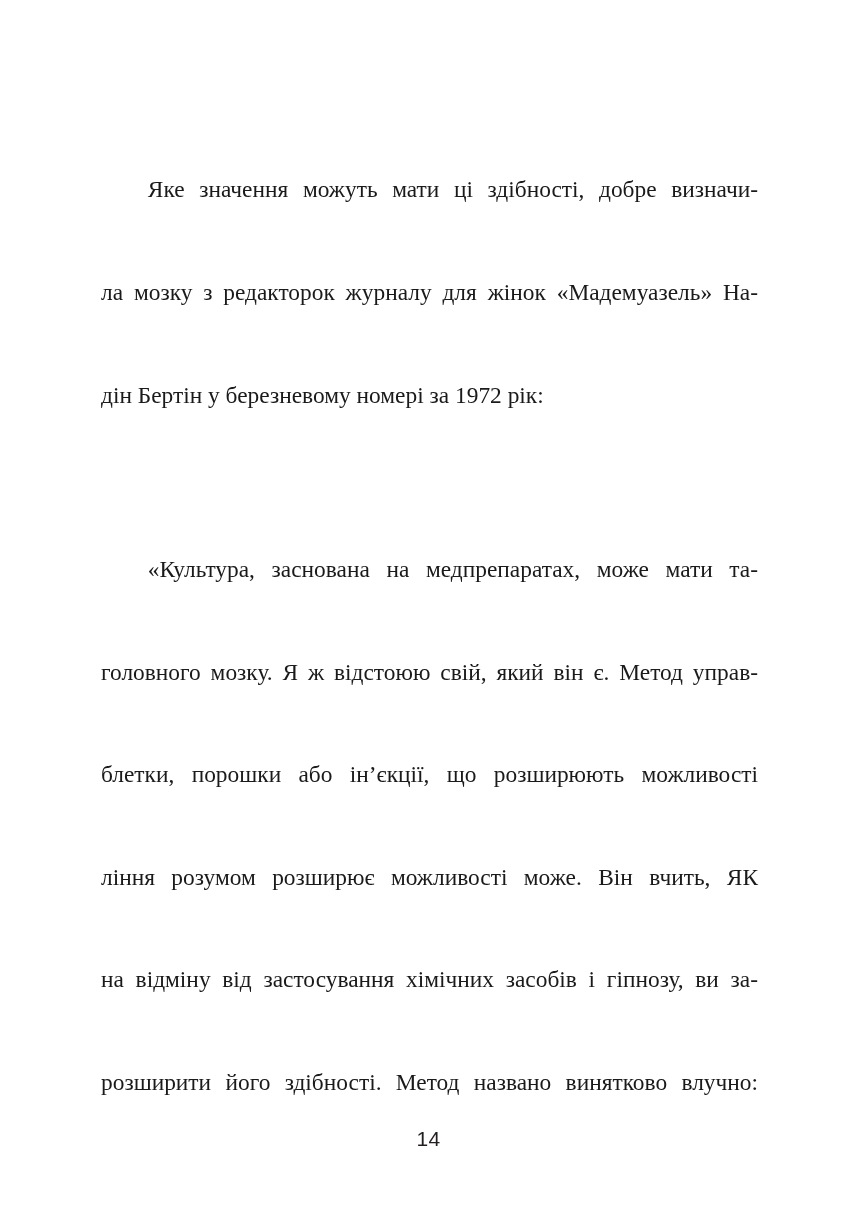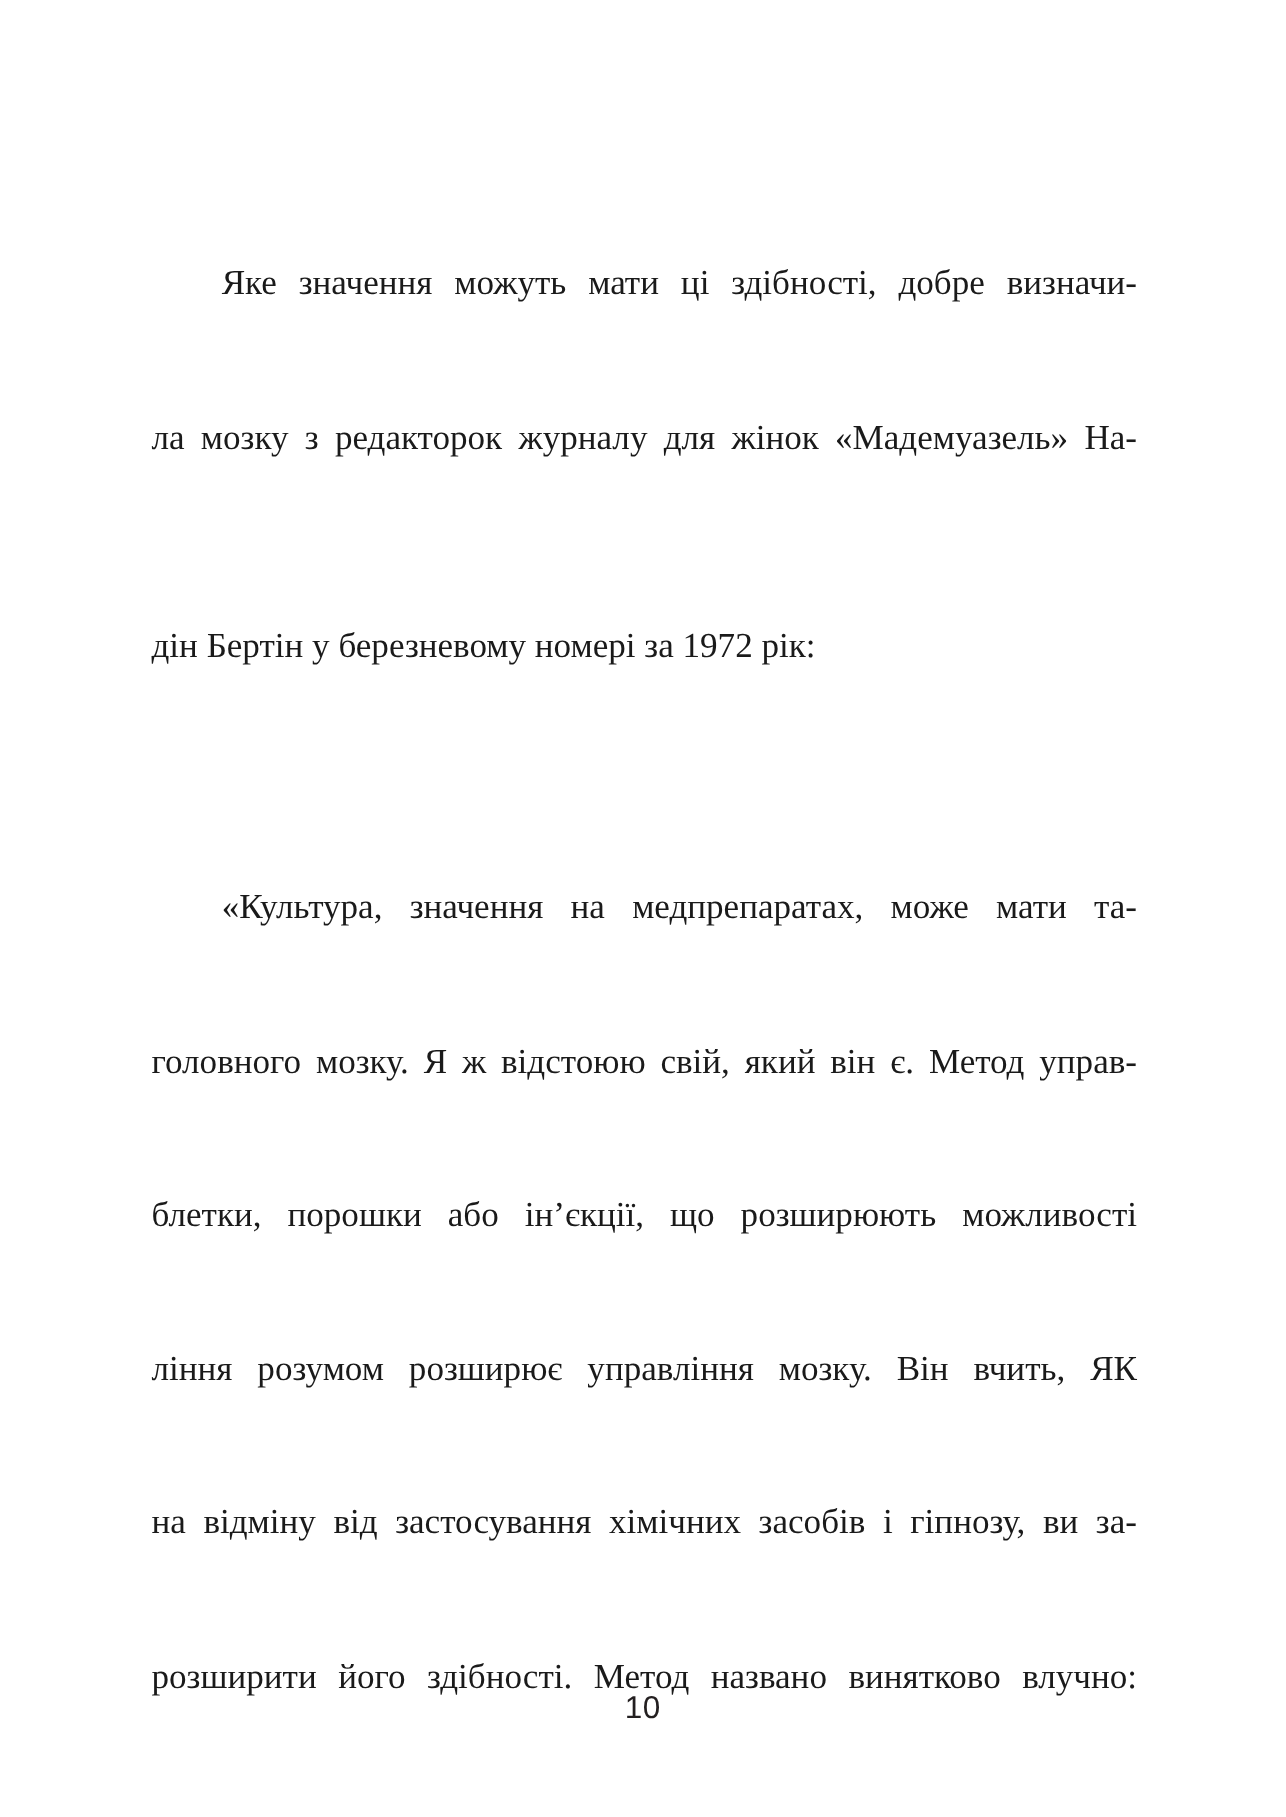--- a/index.html
+++ b/index.html
@@ -49,21 +49,20 @@
     display: block;
     text-align: justify;
     text-align-last: justify;
     height: 34.2px;
     line-height: 34.2px;
     white-space: pre;
   }
 
   .line.last {
     text-align-last: left;
-    margin-top: 36px;
   }
 
   .line.indent {
     text-indent: 0;
   }
 
   .page-number {
     position: absolute;
     left: 0;
     right: 0;
@@ -83,29 +82,29 @@
 
   <div class="text-column">
 
     <p class="para">
       <span class="line indent">  Яке значення можуть мати ці здібності, добре визначи-</span>
       <span class="line">ла мозку з редакторок журналу для жінок «Мадемуазель» На-</span>
       <span class="line last">дін Бертін у березневому номері за 1972 рік:</span>
     </p>
 
     <p class="para">
-      <span class="line indent">  «Культура, значення на медпрепаратах, може мати та-</span>
+      <span class="line indent">  «Культура, заснована на медпрепаратах, може мати та-</span>
       <span class="line">головного мозку. Я ж відстоюю свій, який він є. Метод управ-</span>
       <span class="line">блетки, порошки або ін’єкції, що розширюють можливості</span>
-      <span class="line">ління розумом розширює управління мозку. Він вчить, ЯК</span>
+      <span class="line">ління розумом розширює можливості може. Він вчить, ЯК</span>
       <span class="line">на відміну від застосування хімічних засобів і гіпнозу, ви за-</span>
       <span class="line">розширити його здібності. Метод названо винятково влучно:</span>
       
       
       
       
     </p>
 
   </div>
 
-  <div class="page-number">10</div>
+  <div class="page-number">14</div>
 
 </div>
 
 </body></html>

